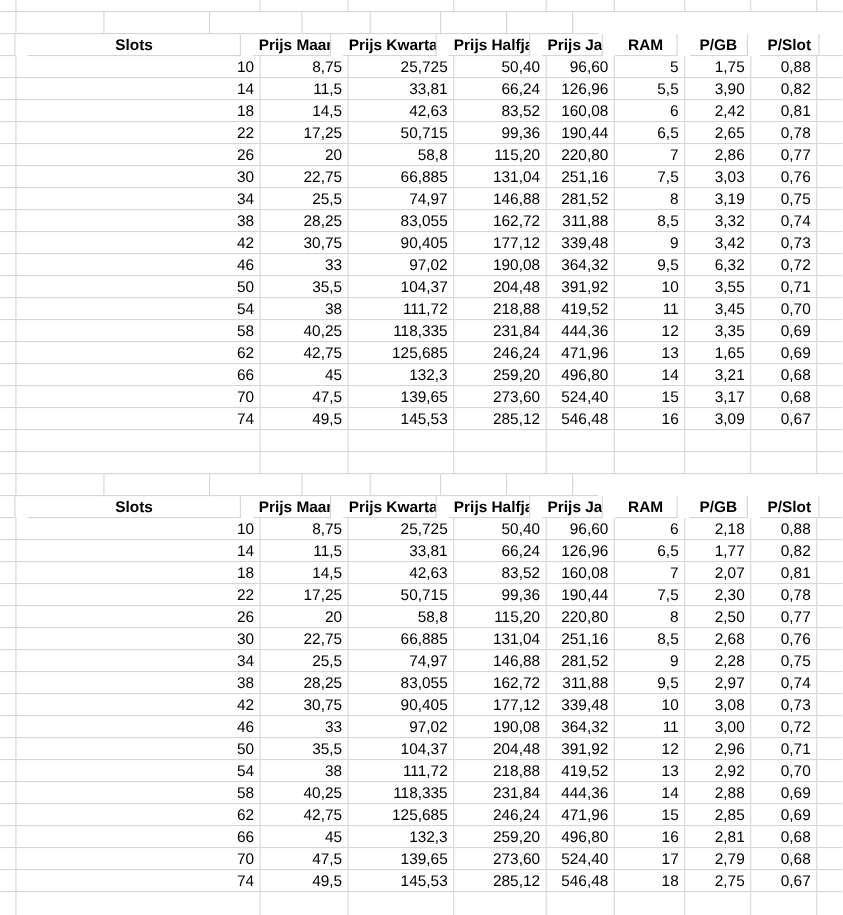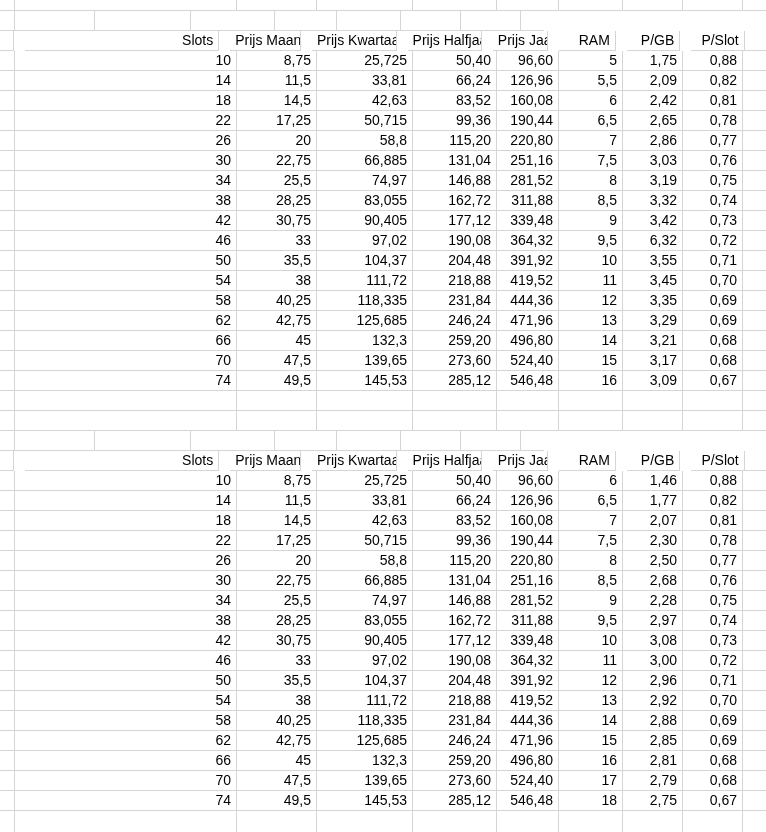--- a/index.html
+++ b/index.html
@@ -21,21 +21,21 @@
     border-right: 1px solid var(--grid-col, #d5d5d5);
     border-bottom: 1px solid var(--grid-col, #d5d5d5);
     padding: 0 5px;
     line-height: 19px;
     overflow: hidden;
     white-space: nowrap;
   }
   .cell.last { border-right: none; }
   .row.no-bb .cell { border-bottom: none; }
   .num { text-align: right; }
-  .hdr { font-weight: 400; text-align: right; margin-left: 11px; }
+  .hdr { font-weight: 700; text-align: center; margin-left: 11px; }
   .title-cell { padding: 0; overflow: visible; position: relative; }
   .title-text {
     position: relative;
     z-index: 2;
     display: inline-block;
     height: 19px;
     line-height: 19px;
     padding: 0 6px 0 5px;
     background: var(--sheet-bg, #ffffff);
     font-weight: 700;
@@ -95,21 +95,21 @@
       <div class="cell last" style="width: 23px;"></div>
     </div>
     <div class="row" style="height: 20px;">
       <div class="cell" style="width: 15px;"></div>
       <div class="cell num" style="width: 222px;">14</div>
       <div class="cell num" style="width: 80px;">11,5</div>
       <div class="cell num" style="width: 96px;">33,81</div>
       <div class="cell num" style="width: 84px;">66,24</div>
       <div class="cell num" style="width: 62px;">126,96</div>
       <div class="cell num" style="width: 64px;">5,5</div>
-      <div class="cell num" style="width: 60px;">2,09</div>
+      <div class="cell num" style="width: 60px;">3,90</div>
       <div class="cell num" style="width: 60px;">0,82</div>
       <div class="cell last" style="width: 23px;"></div>
     </div>
     <div class="row" style="height: 20px;">
       <div class="cell" style="width: 15px;"></div>
       <div class="cell num" style="width: 222px;">18</div>
       <div class="cell num" style="width: 80px;">14,5</div>
       <div class="cell num" style="width: 96px;">42,63</div>
       <div class="cell num" style="width: 84px;">83,52</div>
       <div class="cell num" style="width: 62px;">160,08</div>
@@ -239,21 +239,21 @@
       <div class="cell last" style="width: 23px;"></div>
     </div>
     <div class="row" style="height: 20px;">
       <div class="cell" style="width: 15px;"></div>
       <div class="cell num" style="width: 222px;">62</div>
       <div class="cell num" style="width: 80px;">42,75</div>
       <div class="cell num" style="width: 96px;">125,685</div>
       <div class="cell num" style="width: 84px;">246,24</div>
       <div class="cell num" style="width: 62px;">471,96</div>
       <div class="cell num" style="width: 64px;">13</div>
-      <div class="cell num" style="width: 60px;">3,29</div>
+      <div class="cell num" style="width: 60px;">1,65</div>
       <div class="cell num" style="width: 60px;">0,69</div>
       <div class="cell last" style="width: 23px;"></div>
     </div>
     <div class="row" style="height: 20px;">
       <div class="cell" style="width: 15px;"></div>
       <div class="cell num" style="width: 222px;">66</div>
       <div class="cell num" style="width: 80px;">45</div>
       <div class="cell num" style="width: 96px;">132,3</div>
       <div class="cell num" style="width: 84px;">259,20</div>
       <div class="cell num" style="width: 62px;">496,80</div>
@@ -334,21 +334,21 @@
       <div class="cell last" style="width: 23px;"></div>
     </div>
     <div class="row" style="height: 20px;">
       <div class="cell" style="width: 15px;"></div>
       <div class="cell num" style="width: 222px;">10</div>
       <div class="cell num" style="width: 80px;">8,75</div>
       <div class="cell num" style="width: 96px;">25,725</div>
       <div class="cell num" style="width: 84px;">50,40</div>
       <div class="cell num" style="width: 62px;">96,60</div>
       <div class="cell num" style="width: 64px;">6</div>
-      <div class="cell num" style="width: 60px;">1,46</div>
+      <div class="cell num" style="width: 60px;">2,18</div>
       <div class="cell num" style="width: 60px;">0,88</div>
       <div class="cell last" style="width: 23px;"></div>
     </div>
     <div class="row" style="height: 20px;">
       <div class="cell" style="width: 15px;"></div>
       <div class="cell num" style="width: 222px;">14</div>
       <div class="cell num" style="width: 80px;">11,5</div>
       <div class="cell num" style="width: 96px;">33,81</div>
       <div class="cell num" style="width: 84px;">66,24</div>
       <div class="cell num" style="width: 62px;">126,96</div>

